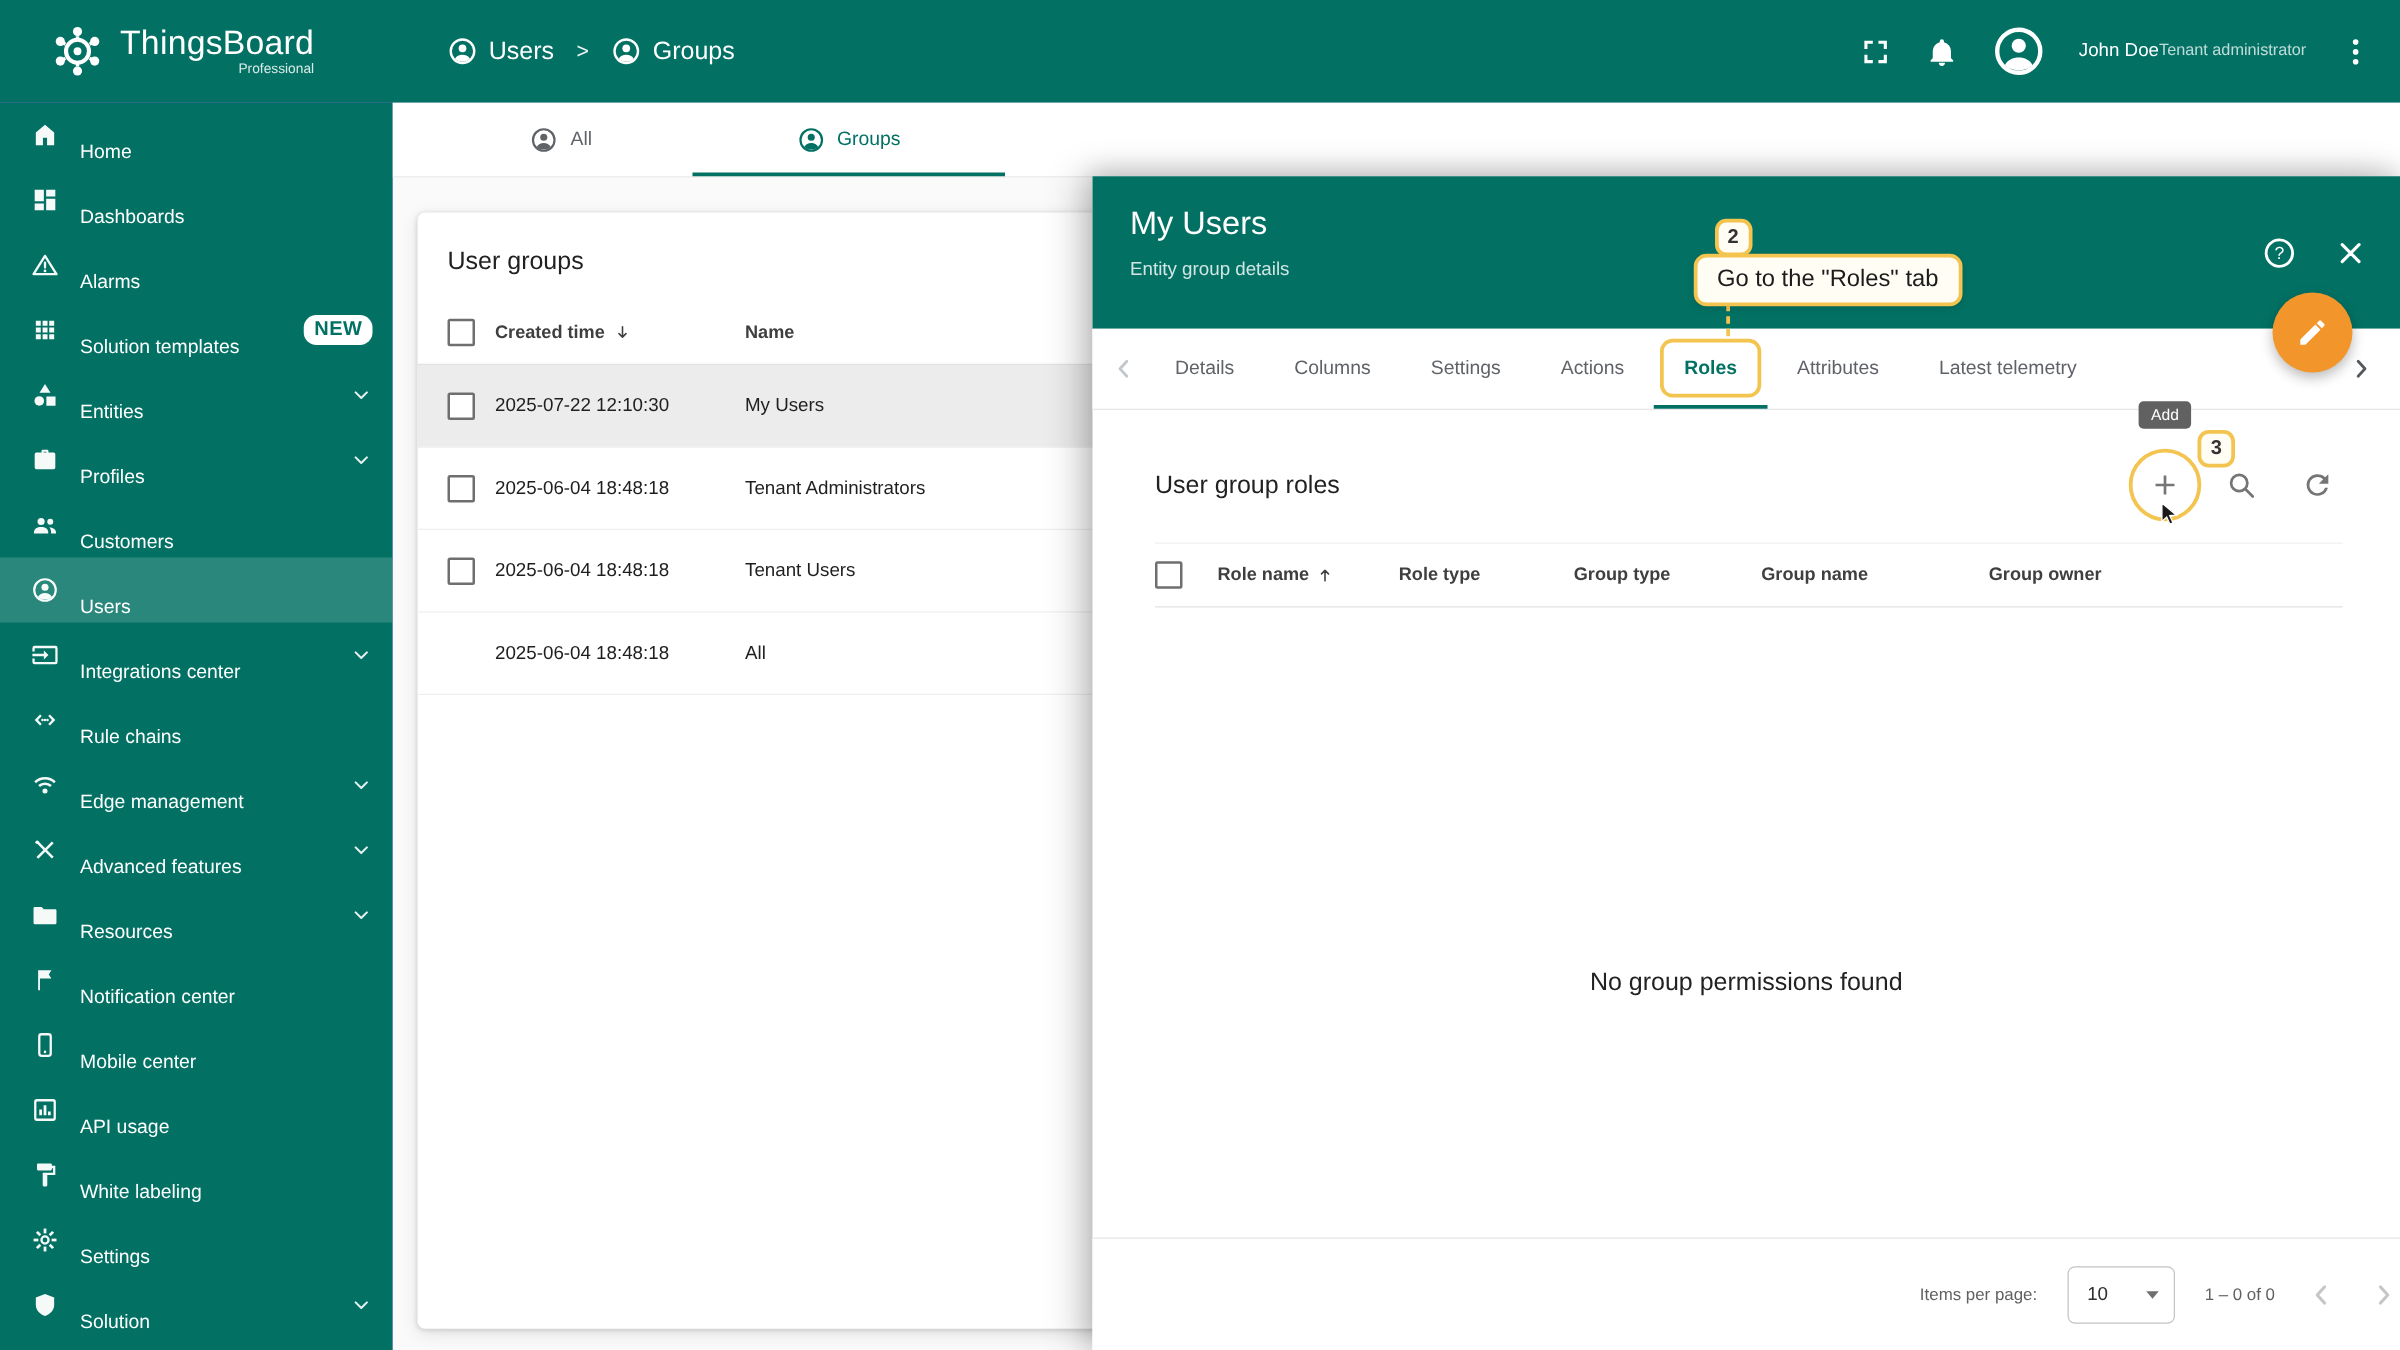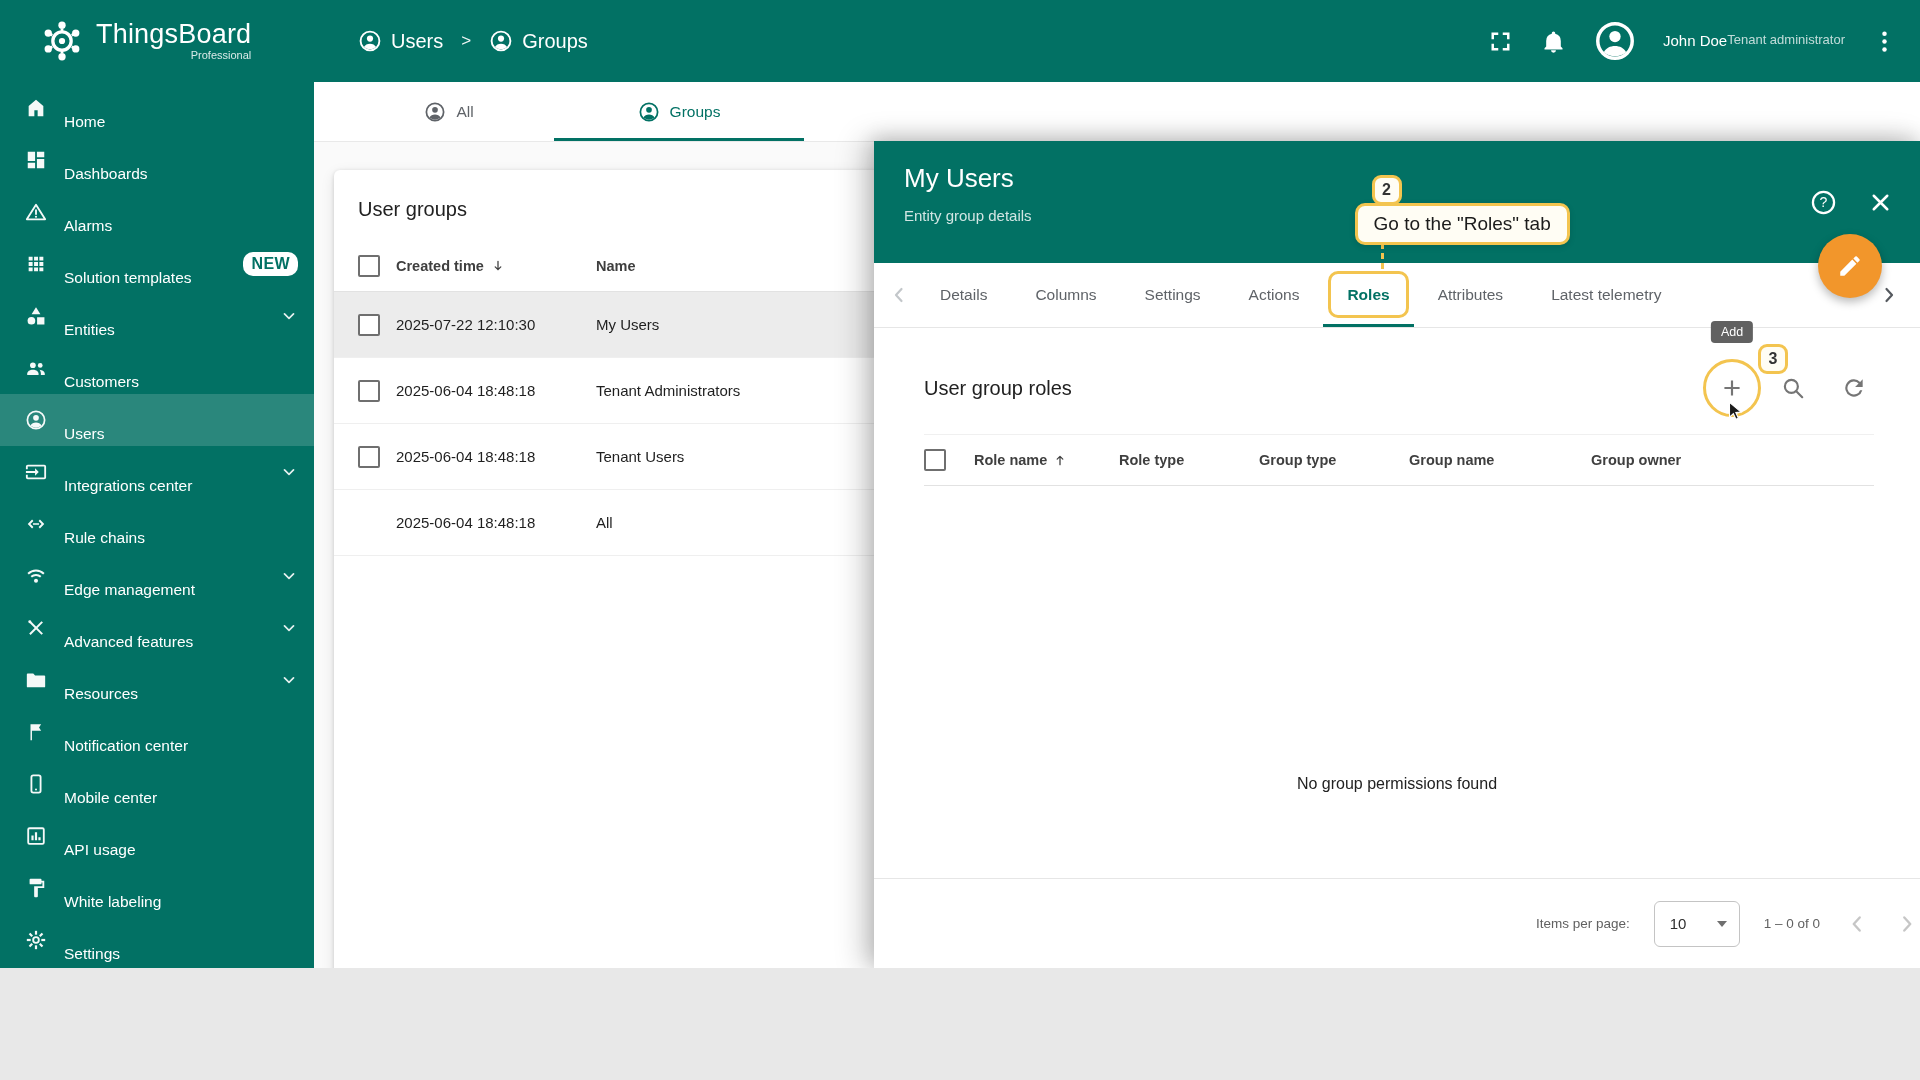--- a/index.html
+++ b/index.html
@@ -1,16 +1,16 @@
 <!DOCTYPE html>
 <html><head>
 <meta charset="utf-8">
 <style>
   html,body{margin:0;padding:0;background:#e8e8e8;}
-  .app{position:relative;width:1920px;height:968px;overflow:hidden;background:#8b5cf6;
+  .app{position:relative;width:1920px;height:1080px;overflow:hidden;background:#8b5cf6;
        font-family:"Liberation Sans","DejaVu Sans",sans-serif;color:#212121;}
   svg{display:block;}
   .hidden-defs{position:absolute;width:0;height:0;overflow:hidden;}
 
   
   .topbar{position:absolute;top:0;left:0;right:0;height:82px;background:#027164;color:#fff;
           display:flex;align-items:center;z-index:15;}
   .logo{width:314px;display:flex;align-items:center;gap:12px;padding-left:40px;box-sizing:border-box;cursor:pointer;}
   .logo-ic{width:44px;height:44px;color:#fff;}
   .logo-text{display:flex;flex-direction:column;line-height:1.05;}
@@ -95,21 +95,21 @@
   .roles-title{font-size:20px;font-weight:500;color:#212121;}
   .roles-actions{display:flex;align-items:center;gap:21px;}
   .icon-btn{width:40px;height:40px;background:none;border:0;padding:0;display:flex;align-items:center;
             justify-content:center;color:#757575;cursor:pointer;position:relative;}
   .icon-btn .tic{width:26px;height:26px;}
 
   .r-cols{display:grid;grid-template-columns:50px 145px 140px 150px 182px 1fr;align-items:center;height:50px;
           margin-top:20px;border-top:1px solid #f0f0f0;border-bottom:1px solid #e2e2e2;
           font-size:14.5px;font-weight:700;color:#3f3f3f;}
   .r-col{display:flex;align-items:center;gap:5px;}
-  .r-empty{position:absolute;left:0;right:0;top:447px;text-align:center;font-size:16px;color:#222;}
+  .r-empty{position:absolute;left:0;right:0;top:447px;text-align:center;font-size:20px;color:#222;}
 
   .d-footer{flex:0 0 auto;height:89px;border-top:1px solid #e6e6e6;display:flex;align-items:center;
             justify-content:flex-end;gap:24px;font-size:13.5px;color:#616161;background:#fff;}
   .pg-select{width:86px;height:46px;border:1px solid #c4c4c4;border-radius:6px;display:flex;align-items:center;
              justify-content:space-between;padding:0 12px 0 15px;font-size:15px;color:#2f2f2f;cursor:pointer;
              box-sizing:border-box;background:#fff;}
   .caret{width:0;height:0;border-left:5px solid transparent;border-right:5px solid transparent;
          border-top:6px solid #6f6f6f;}
   .pg-btn{background:none;border:0;padding:0;color:#c6c6c6;display:flex;cursor:default;}
   .pg-btn .tic{width:26px;height:26px;}
@@ -366,20 +366,29 @@
           <use href="#i-apps"></use>
         </svg>
       <span class="nlbl">Solution templates</span>
       <span class="badge-new">NEW</span>
     </div>
     <div class="nav-item">
       <svg class="nico">
           <use href="#i-entities"></use>
         </svg>
       <span class="nlbl">Entities</span>
+      <svg class="nchev">
+          <use href="#i-chev-down"></use>
+        </svg>
+    </div>
+    <div class="nav-item">
+      <svg class="nico">
+          <use href="#i-briefcase"></use>
+        </svg>
+      <span class="nlbl">Profiles</span>
       <svg class="nchev">
           <use href="#i-chev-down"></use>
         </svg>
     </div>
     <div class="nav-item">
       <svg class="nico">
           <use href="#i-people"></use>
         </svg>
       <span class="nlbl">Customers</span>
     </div>

